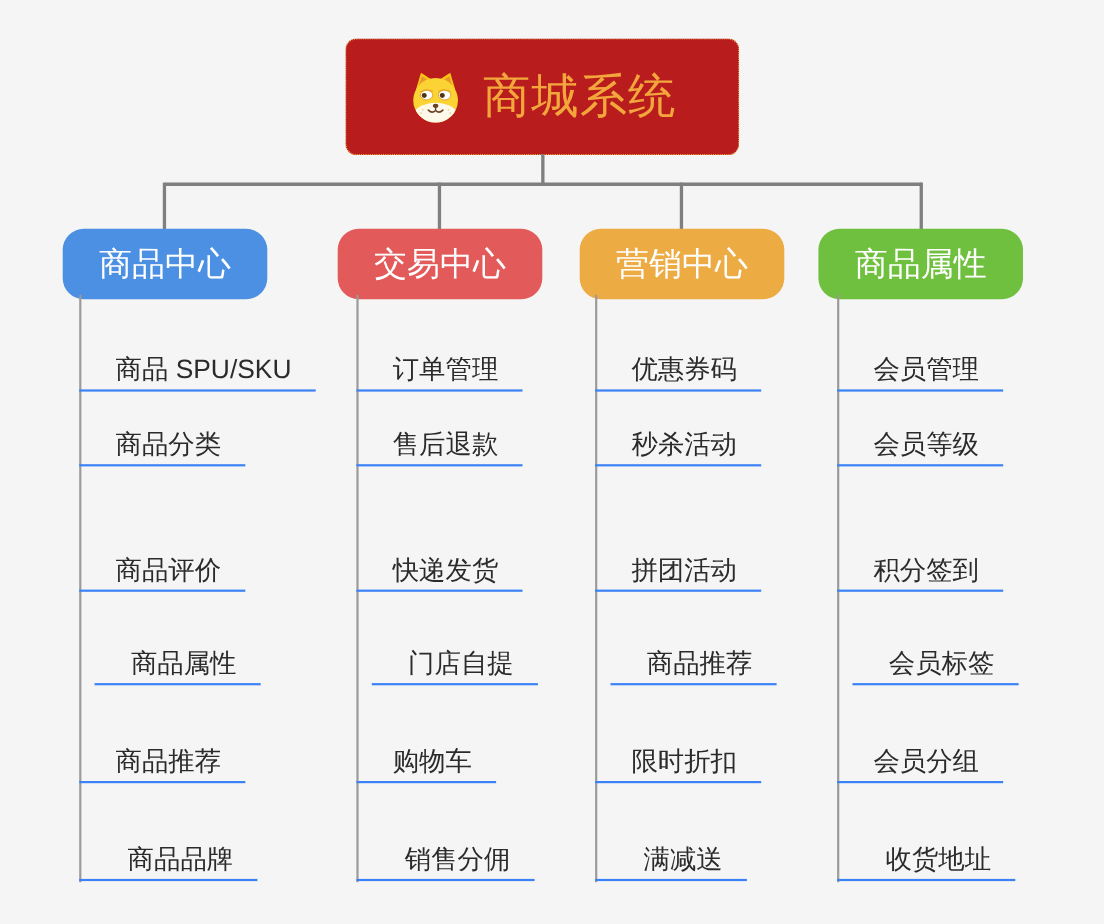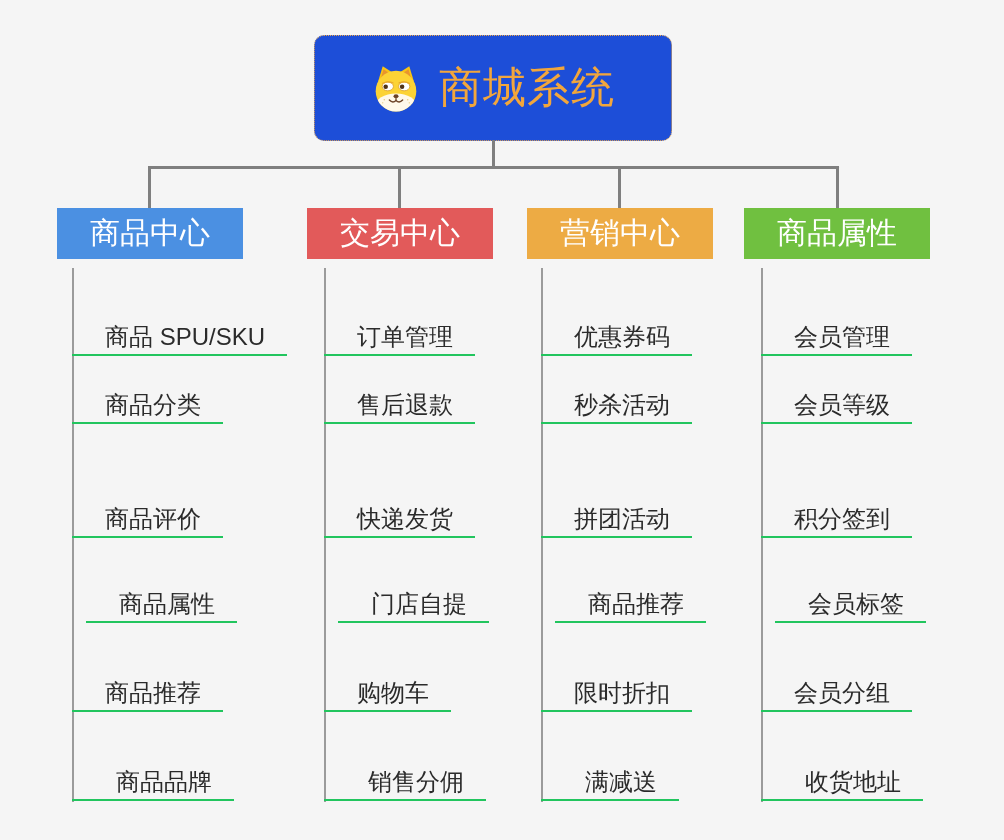--- a/index.html
+++ b/index.html
@@ -13,21 +13,21 @@
     height:840px;
     background:#f5f5f5;
     overflow:hidden;
   }
 
   
   .root-node{
     position:absolute;
     left:314px; top:35px;
     width:358px; height:106px;
-    background:#1d4ed8;
+    background:#b91c1c;
     border:1px dotted #f0a948;
     border-radius:10px;
     display:flex;
     align-items:center;
     justify-content:center;
     gap:18px;
     box-sizing:border-box;
   }
   .root-title{
     font-size:43px;
@@ -47,23 +47,23 @@
   
   .branch{position:absolute;left:0;top:0;}
   .branch-0{--box-left:57px;  --line-x:72px;}
   .branch-1{--box-left:307px; --line-x:324px;}
   .branch-2{--box-left:527px; --line-x:541px;}
   .branch-3{--box-left:744px; --line-x:761px;}
 
   .branch-box{
     position:absolute;
     left:var(--box-left); top:208px;
-    width:186px; height:51px;
+    width:186px; height:64px;
     background:var(--branch-color,#888);
-    border-radius:0;
+    border-radius:19px;
     color:#ffffff;
     font-size:30px;
     display:flex;
     align-items:center;
     justify-content:center;
     white-space:nowrap;
     cursor:default;
   }
   .branch-vline{
     position:absolute;
@@ -72,21 +72,21 @@
     background:#9b9b9b;
   }
   .topic{
     position:absolute;
     left:var(--line-x);
     padding:0 22px 0 33px;
     height:34px;
     line-height:34px;
     font-size:24px;
     color:#2b2b2b;
-    border-bottom:2px solid #22c55e;
+    border-bottom:2px solid #3b82f6;
     white-space:nowrap;
     cursor:default;
   }
   .row-0{top:320px;} .row-1{top:388px;} .row-2{top:502px;}
   .row-3{top:587px;margin-left:14px;} .row-4{top:676px;} .row-5{top:765px;padding-left:44px;}
 </style>
 </head>
 <body>
 
 <div class="canvas">

